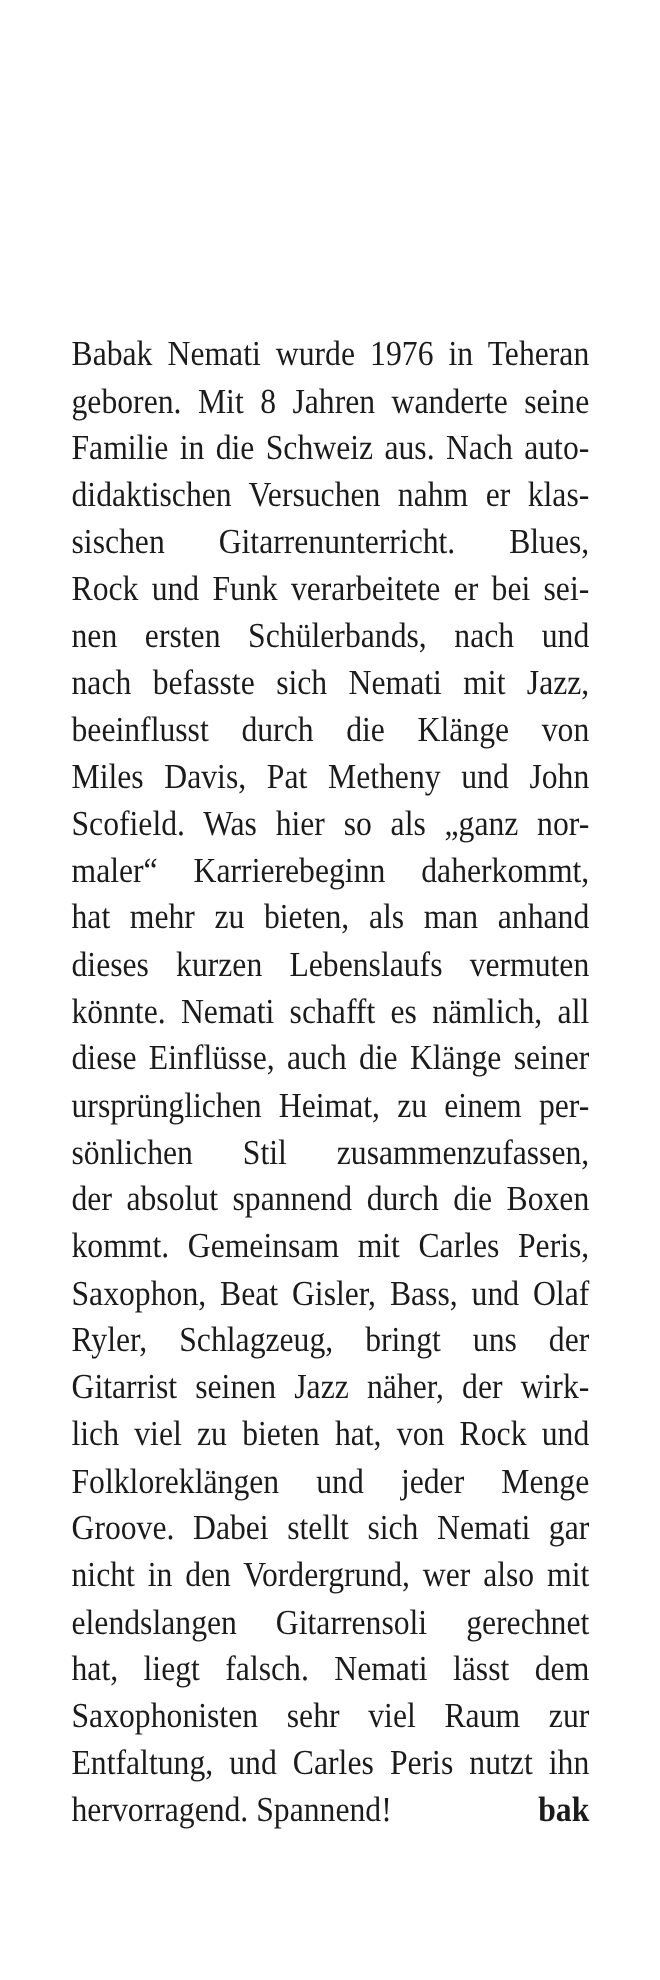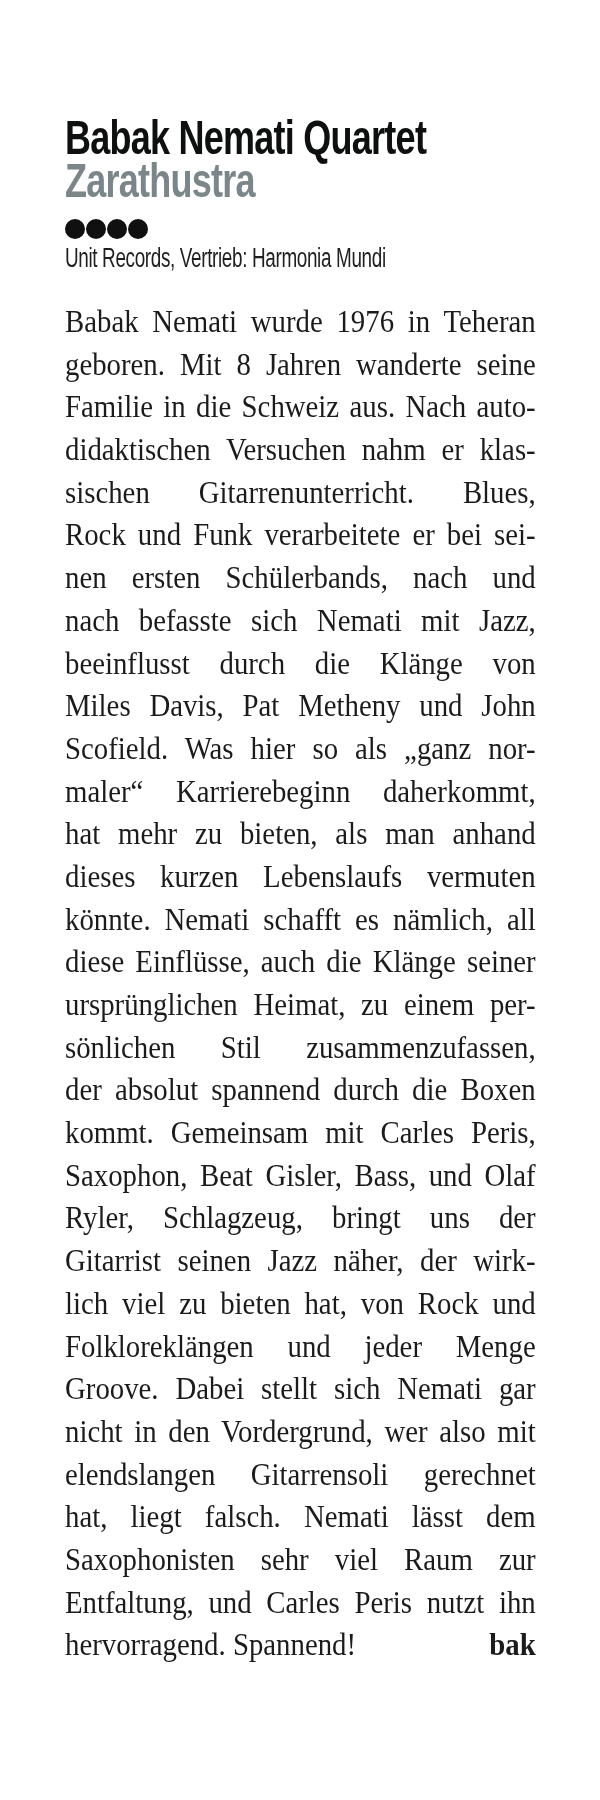--- a/index.html
+++ b/index.html
@@ -92,26 +92,20 @@
   }
   .signature {
     font-weight: bold;
   }
 </style>
 </head>
 <body>
 
 <div class="page">
 
-  <header class="review-header">
-    <h1 class="artist-name" style="color: rgb(14, 15, 15);">Babak Nemati Quartet</h1>
-    <h2 class="album-title" style="color: rgb(123, 134, 138);">Zarathustra</h2>
-    <div class="rating" id="rating"><span class="dot" style="background: rgb(16, 16, 16);"></span><span class="dot" style="background: rgb(16, 16, 16);"></span><span class="dot" style="background: rgb(16, 16, 16);"></span><span class="dot" style="background: rgb(16, 16, 16);"></span></div>
-    <div class="label-line">Unit Records, Vertrieb: Harmonia Mundi</div>
-  </header>
 
   <main class="review-body" style="color: rgb(27, 27, 27);">
     <div id="lines">
         <div class="jline">Babak Nemati wurde 1976 in Teheran</div>
         <div class="jline">geboren. Mit 8 Jahren wanderte seine</div>
         <div class="jline">Familie in die Schweiz aus. Nach auto-</div>
         <div class="jline">didaktischen Versuchen nahm er klas-</div>
         <div class="jline">sischen Gitarrenunterricht. Blues,</div>
         <div class="jline">Rock und Funk verarbeitete er bei sei-</div>
         <div class="jline">nen ersten Schülerbands, nach und</div>

